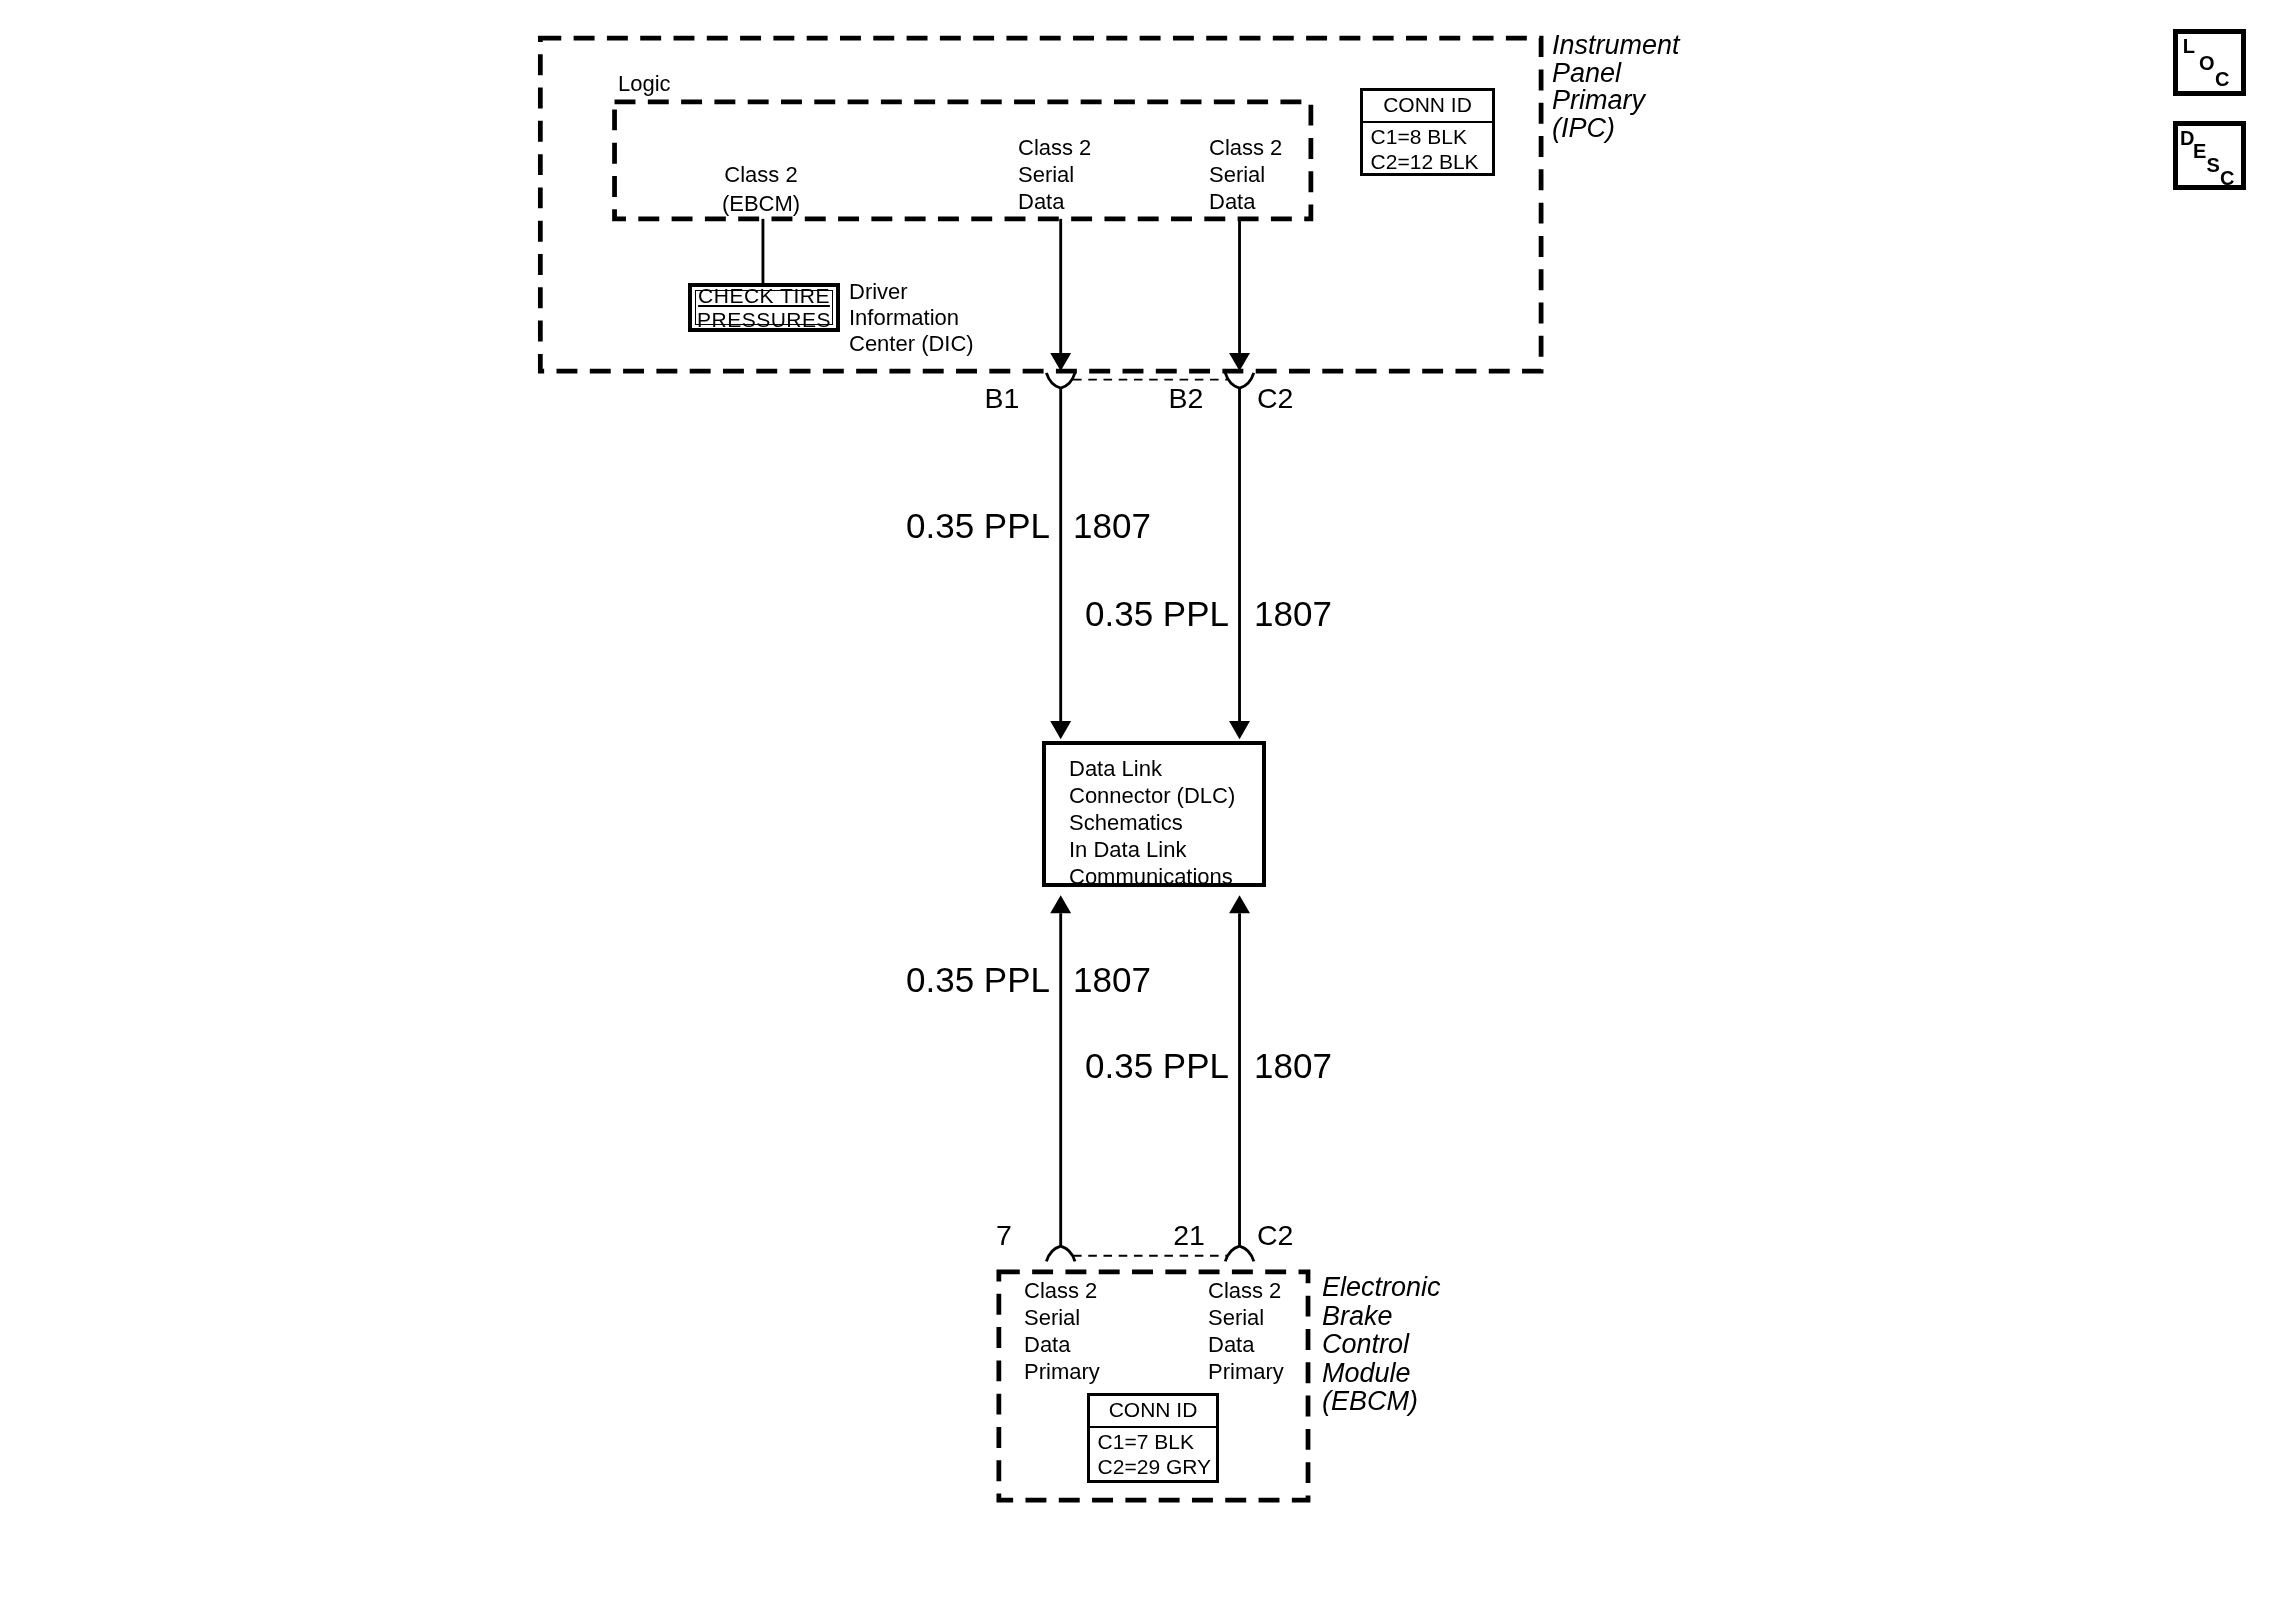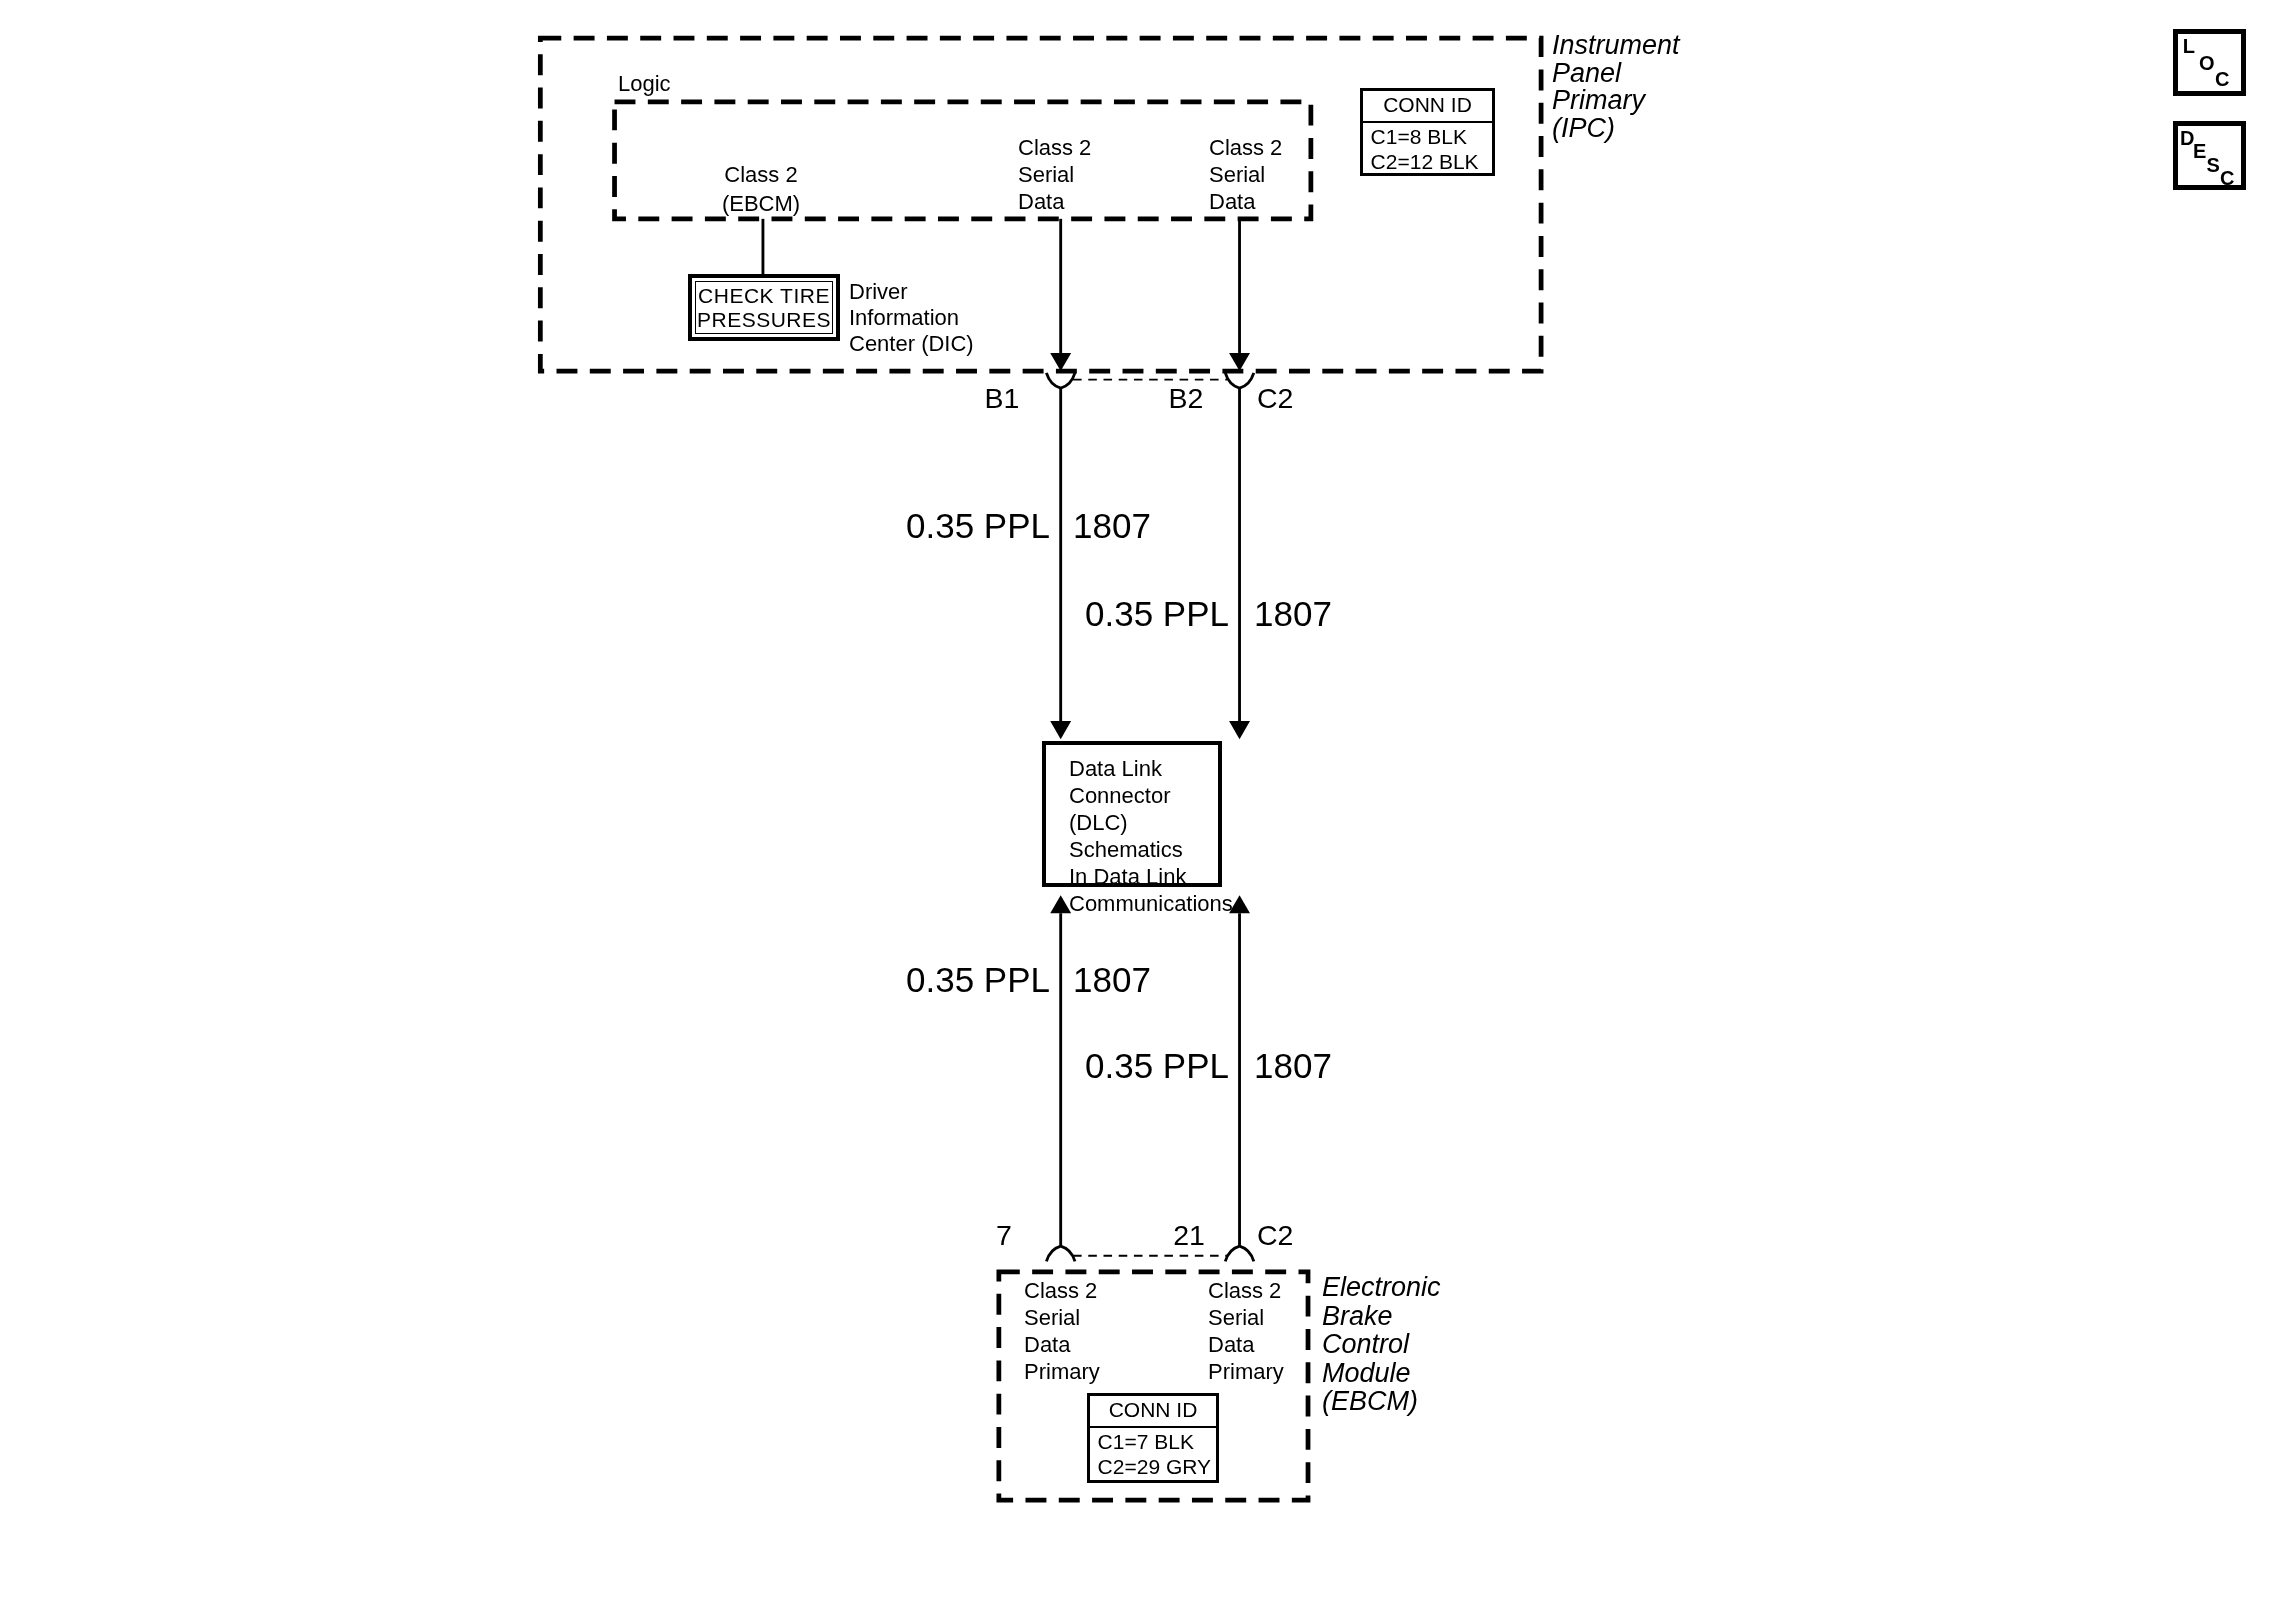--- a/index.html
+++ b/index.html
@@ -114,21 +114,21 @@
     </div>
   </div>
 
   <div class="abs module-title lines" style="left:1552px; top:32px; line-height:27.6px;">
     <span>Instrument</span>
     <span>Panel</span>
     <span>Primary</span>
     <span>(IPC)</span>
   </div>
 
-  <div class="abs indicator-outer" style="left:688px; top:274px; width:152px; height:67px;">
+  <div class="abs indicator-outer" style="left:688px; top:283px; width:152px; height:49px;text-decoration:underline;">
     <div class="indicator-inner lines">
       <span>CHECK TIRE</span>
       <span>PRESSURES</span>
     </div>
   </div>
 
   <div class="abs tight-label lines" style="left:849px; top:279px;">
     <span>Driver</span>
     <span>Information</span>
     <span>Center (DIC)</span>
@@ -137,21 +137,21 @@
   <div class="abs pin-label right" style="left:959px; top:384px; width:86px;">B1</div>
   <div class="abs pin-label right" style="left:1143px; top:384px; width:86px;">B2</div>
   <div class="abs pin-label" style="left:1257px; top:384px;">C2</div>
 
   <div class="abs wire-label right" style="left:906px; top:512px; width:143px;">0.35 PPL</div>
   <div class="abs wire-label" style="left:1073px; top:512px;">1807</div>
 
   <div class="abs wire-label right" style="left:1085px; top:600px; width:143px;">0.35 PPL</div>
   <div class="abs wire-label" style="left:1254px; top:600px;">1807</div>
 
-  <div class="abs dlc-box lines" style="left:1042px; top:741px; width:180px; height:146px;">
+  <div class="abs dlc-box lines" style="left:1042px; top:741px; width:224px; height:146px;">
     <span>Data Link</span>
     <span>Connector (DLC)</span>
     <span>Schematics</span>
     <span>In Data Link</span>
     <span>Communications</span>
   </div>
 
   <div class="abs wire-label right" style="left:906px; top:966px; width:143px;">0.35 PPL</div>
   <div class="abs wire-label" style="left:1073px; top:966px;">1807</div>
 

